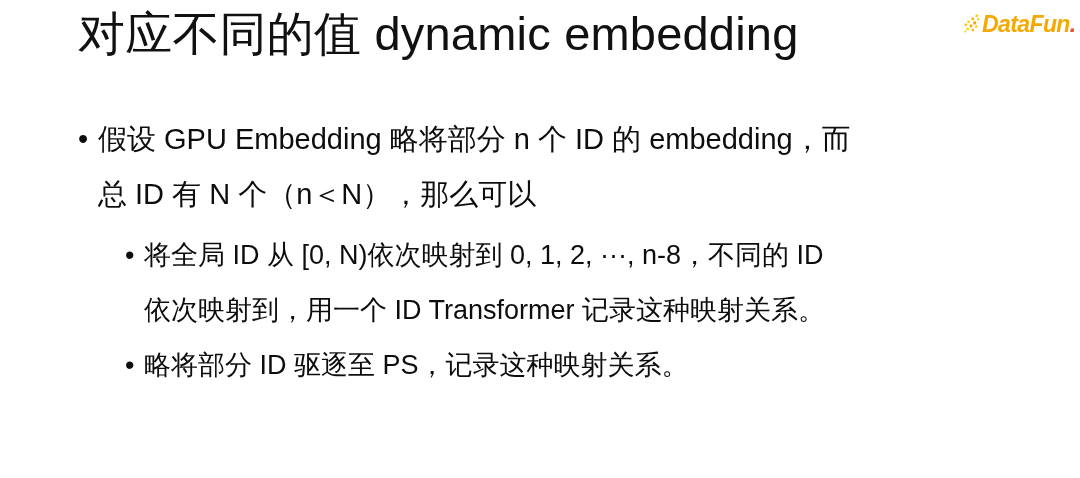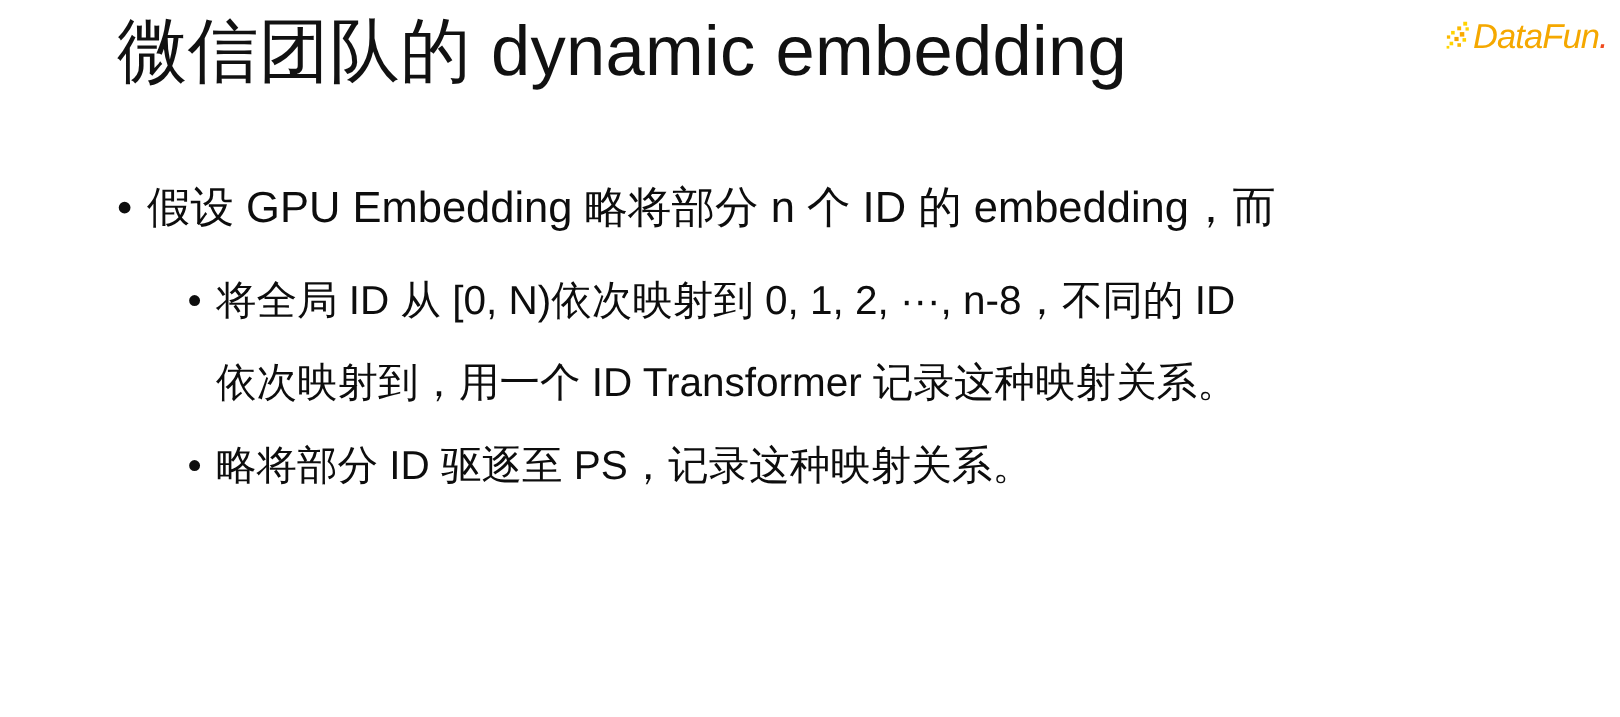--- a/index.html
+++ b/index.html
@@ -49,21 +49,21 @@
     top: 3px;
     width: 20px;
     height: 20px;
   }
   .logo-word {
     position: absolute;
     left: 18px;
     top: 0px;
     font-size: 23px;
     line-height: 26px;
-    font-weight: 400;
+    font-weight: 700;
     font-style: italic;
     letter-spacing: -0.6px;
     white-space: nowrap;
   }
   .logo-data { color: #F5A800; }
   .logo-fun  { color: #F04A1E; }
 
   
   .body {
     position: absolute;
@@ -116,21 +116,21 @@
   }
   .lvl2 .line {
     white-space: nowrap;
   }
 </style>
 </head>
 <body>
 
 <div class="slide">
 
-  <div class="title">微信团队的 dynamic embedding</div>
+  <div class="title">对应不同的值 dynamic embedding</div>
 
   <div class="logo">
     <svg class="logo-dots" viewBox="0 0 20 20">
       <rect x="11.5" y="0.5" width="2.6" height="2.6" fill="#FFD400"></rect>
       <rect x="7.5" y="3.6" width="2.6" height="2.6" fill="#FBB900"></rect>
       <rect x="13.0" y="4.2" width="2.2" height="2.2" fill="#FFD400"></rect>
       <rect x="3.4" y="6.6" width="2.4" height="2.4" fill="#FFD400"></rect>
       <rect x="9.2" y="7.4" width="3.0" height="3.0" fill="#F9A800"></rect>
       <rect x="0.6" y="9.6" width="2.2" height="2.2" fill="#FBB900"></rect>
       <rect x="5.6" y="10.6" width="2.8" height="2.8" fill="#F5A800"></rect>
@@ -143,20 +143,21 @@
       <span class="logo-data">DataFun</span><span class="logo-fun">.</span>
     </div>
   </div>
 
   <div class="body">
 
     <div class="lvl1">
       <span class="marker">•</span>
       <div class="lines">
         <div class="line">假设 GPU Embedding 略将部分 n 个 ID 的 embedding，而</div>
+        <div class="line">总 ID 有 N 个（n＜N），那么可以</div>
       </div>
     </div>
 
     <div class="lvl2-group">
 
       <div class="lvl2">
         <span class="marker">•</span>
         <div class="lines">
           <div class="line">将全局 ID 从 [0, N)依次映射到 0, 1, 2, ···, n-8，不同的 ID</div>
           <div class="line">依次映射到，用一个 ID Transformer 记录这种映射关系。</div>

